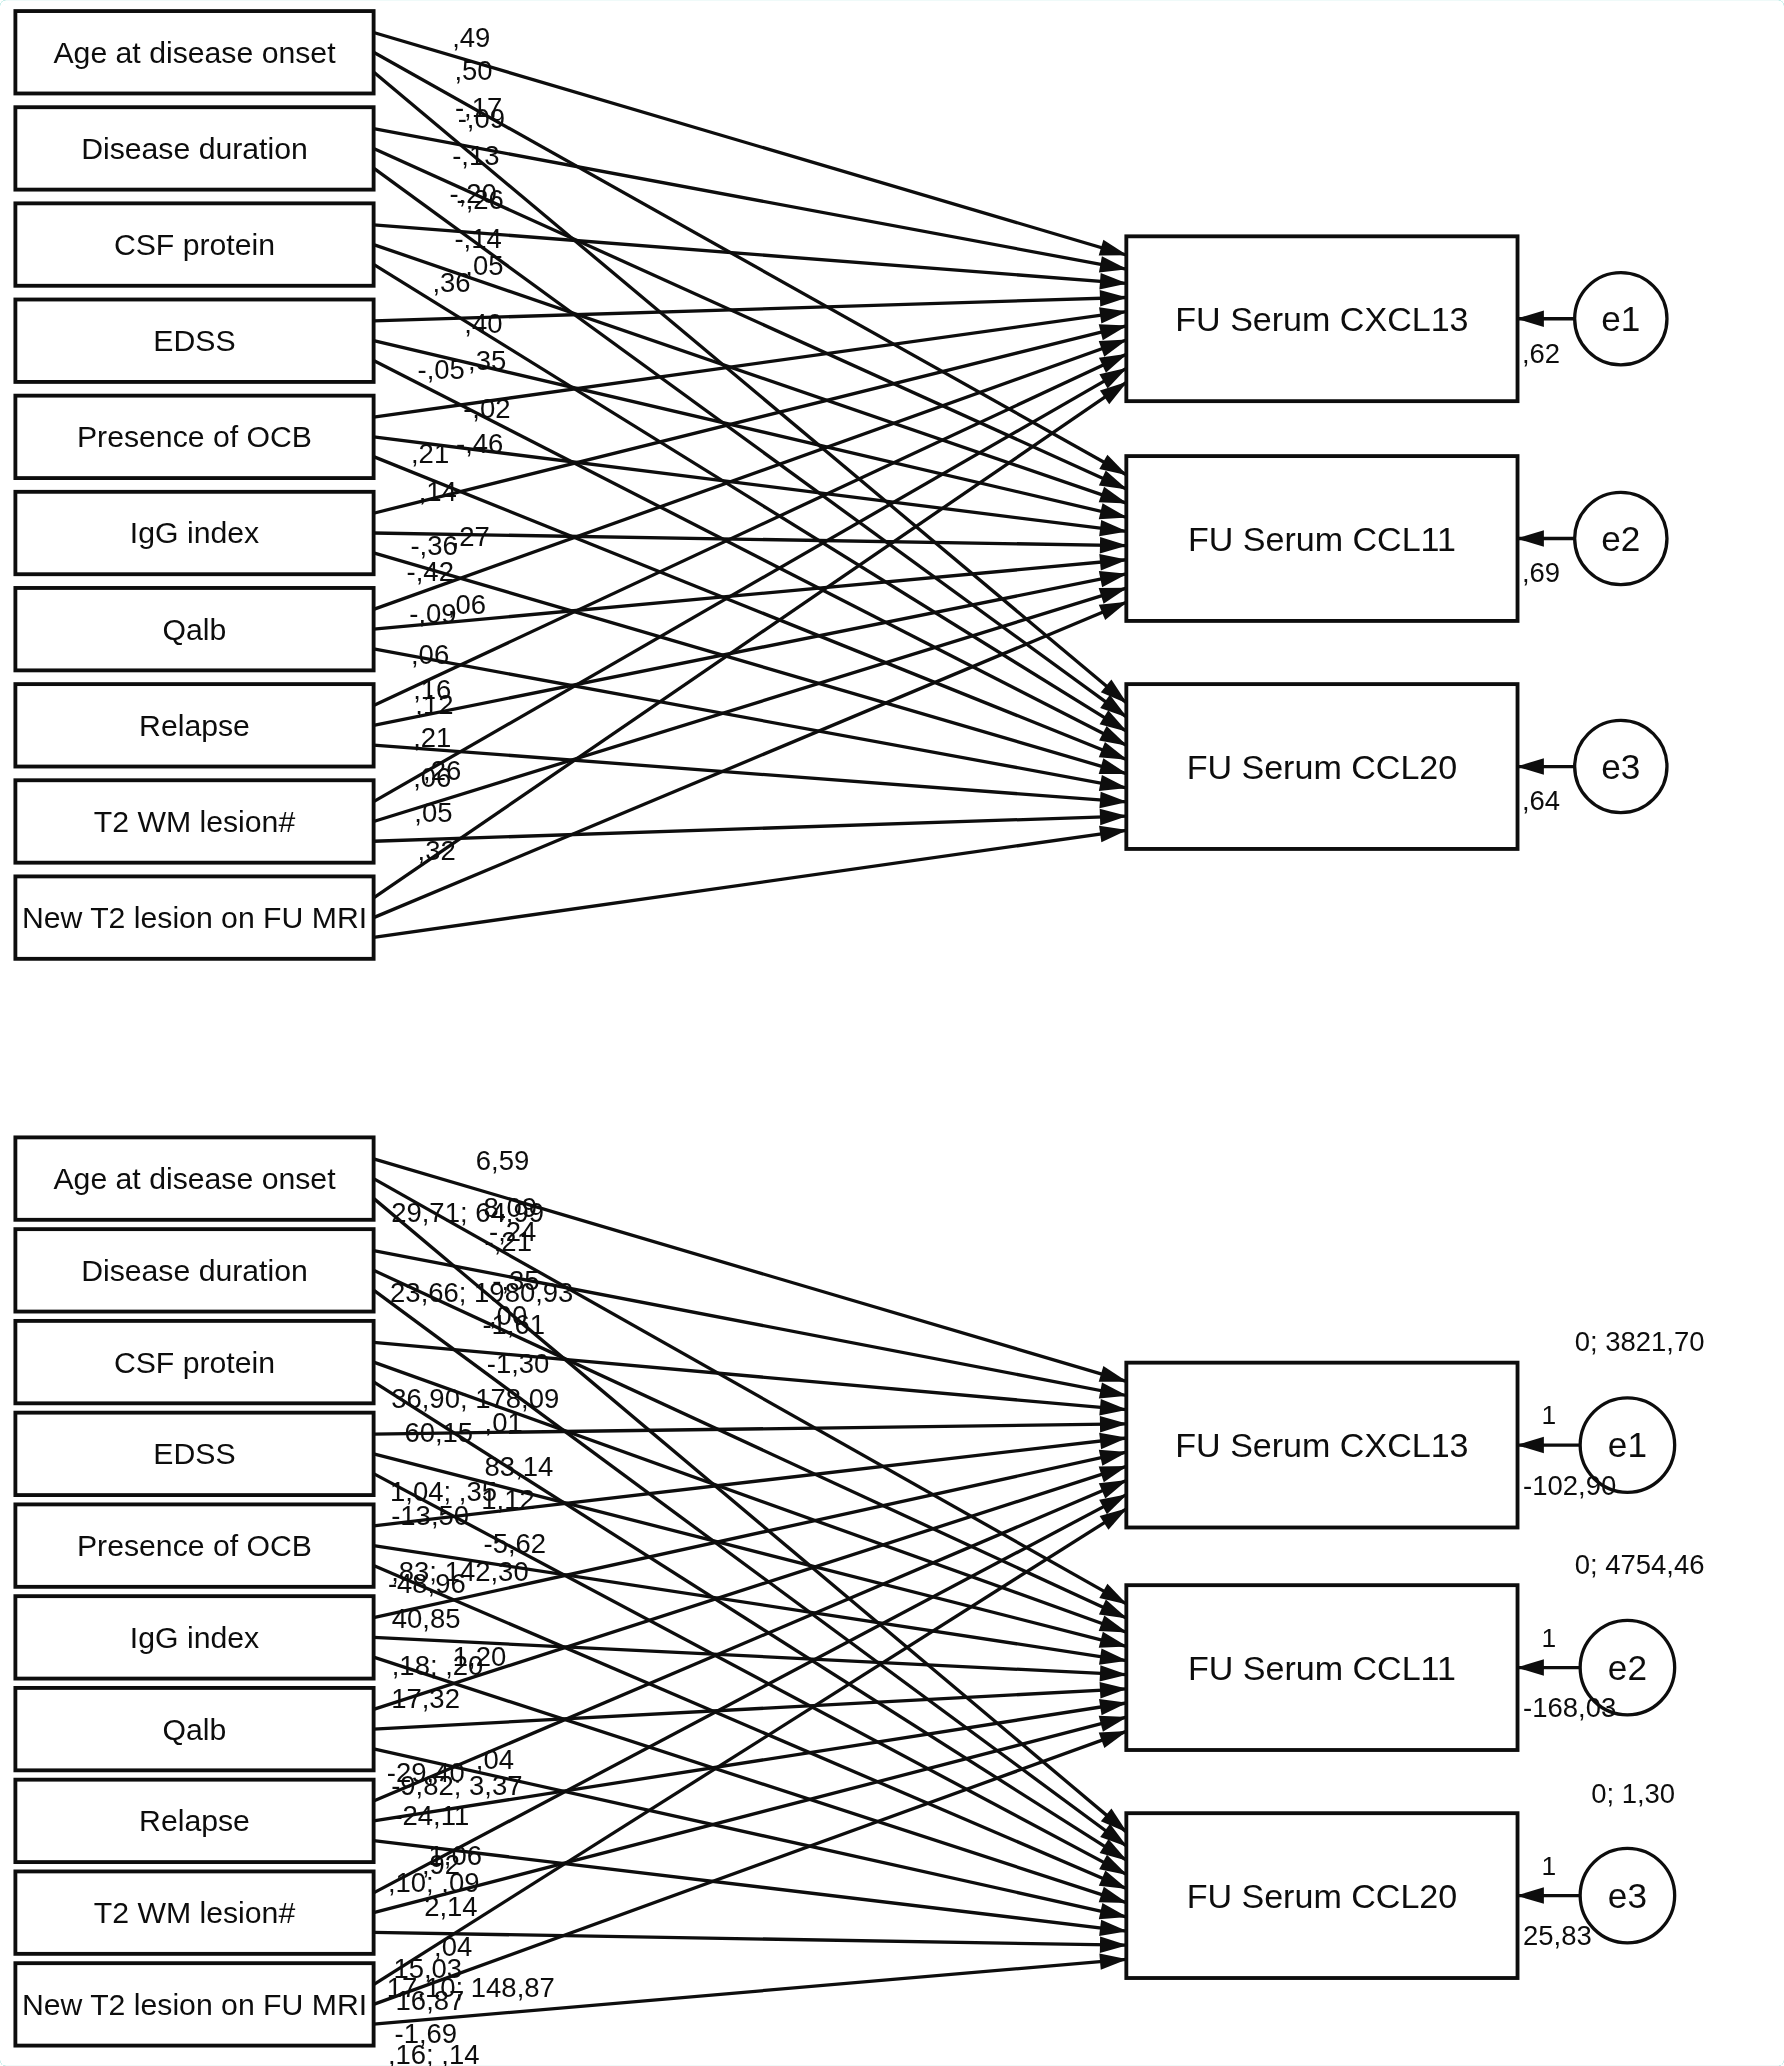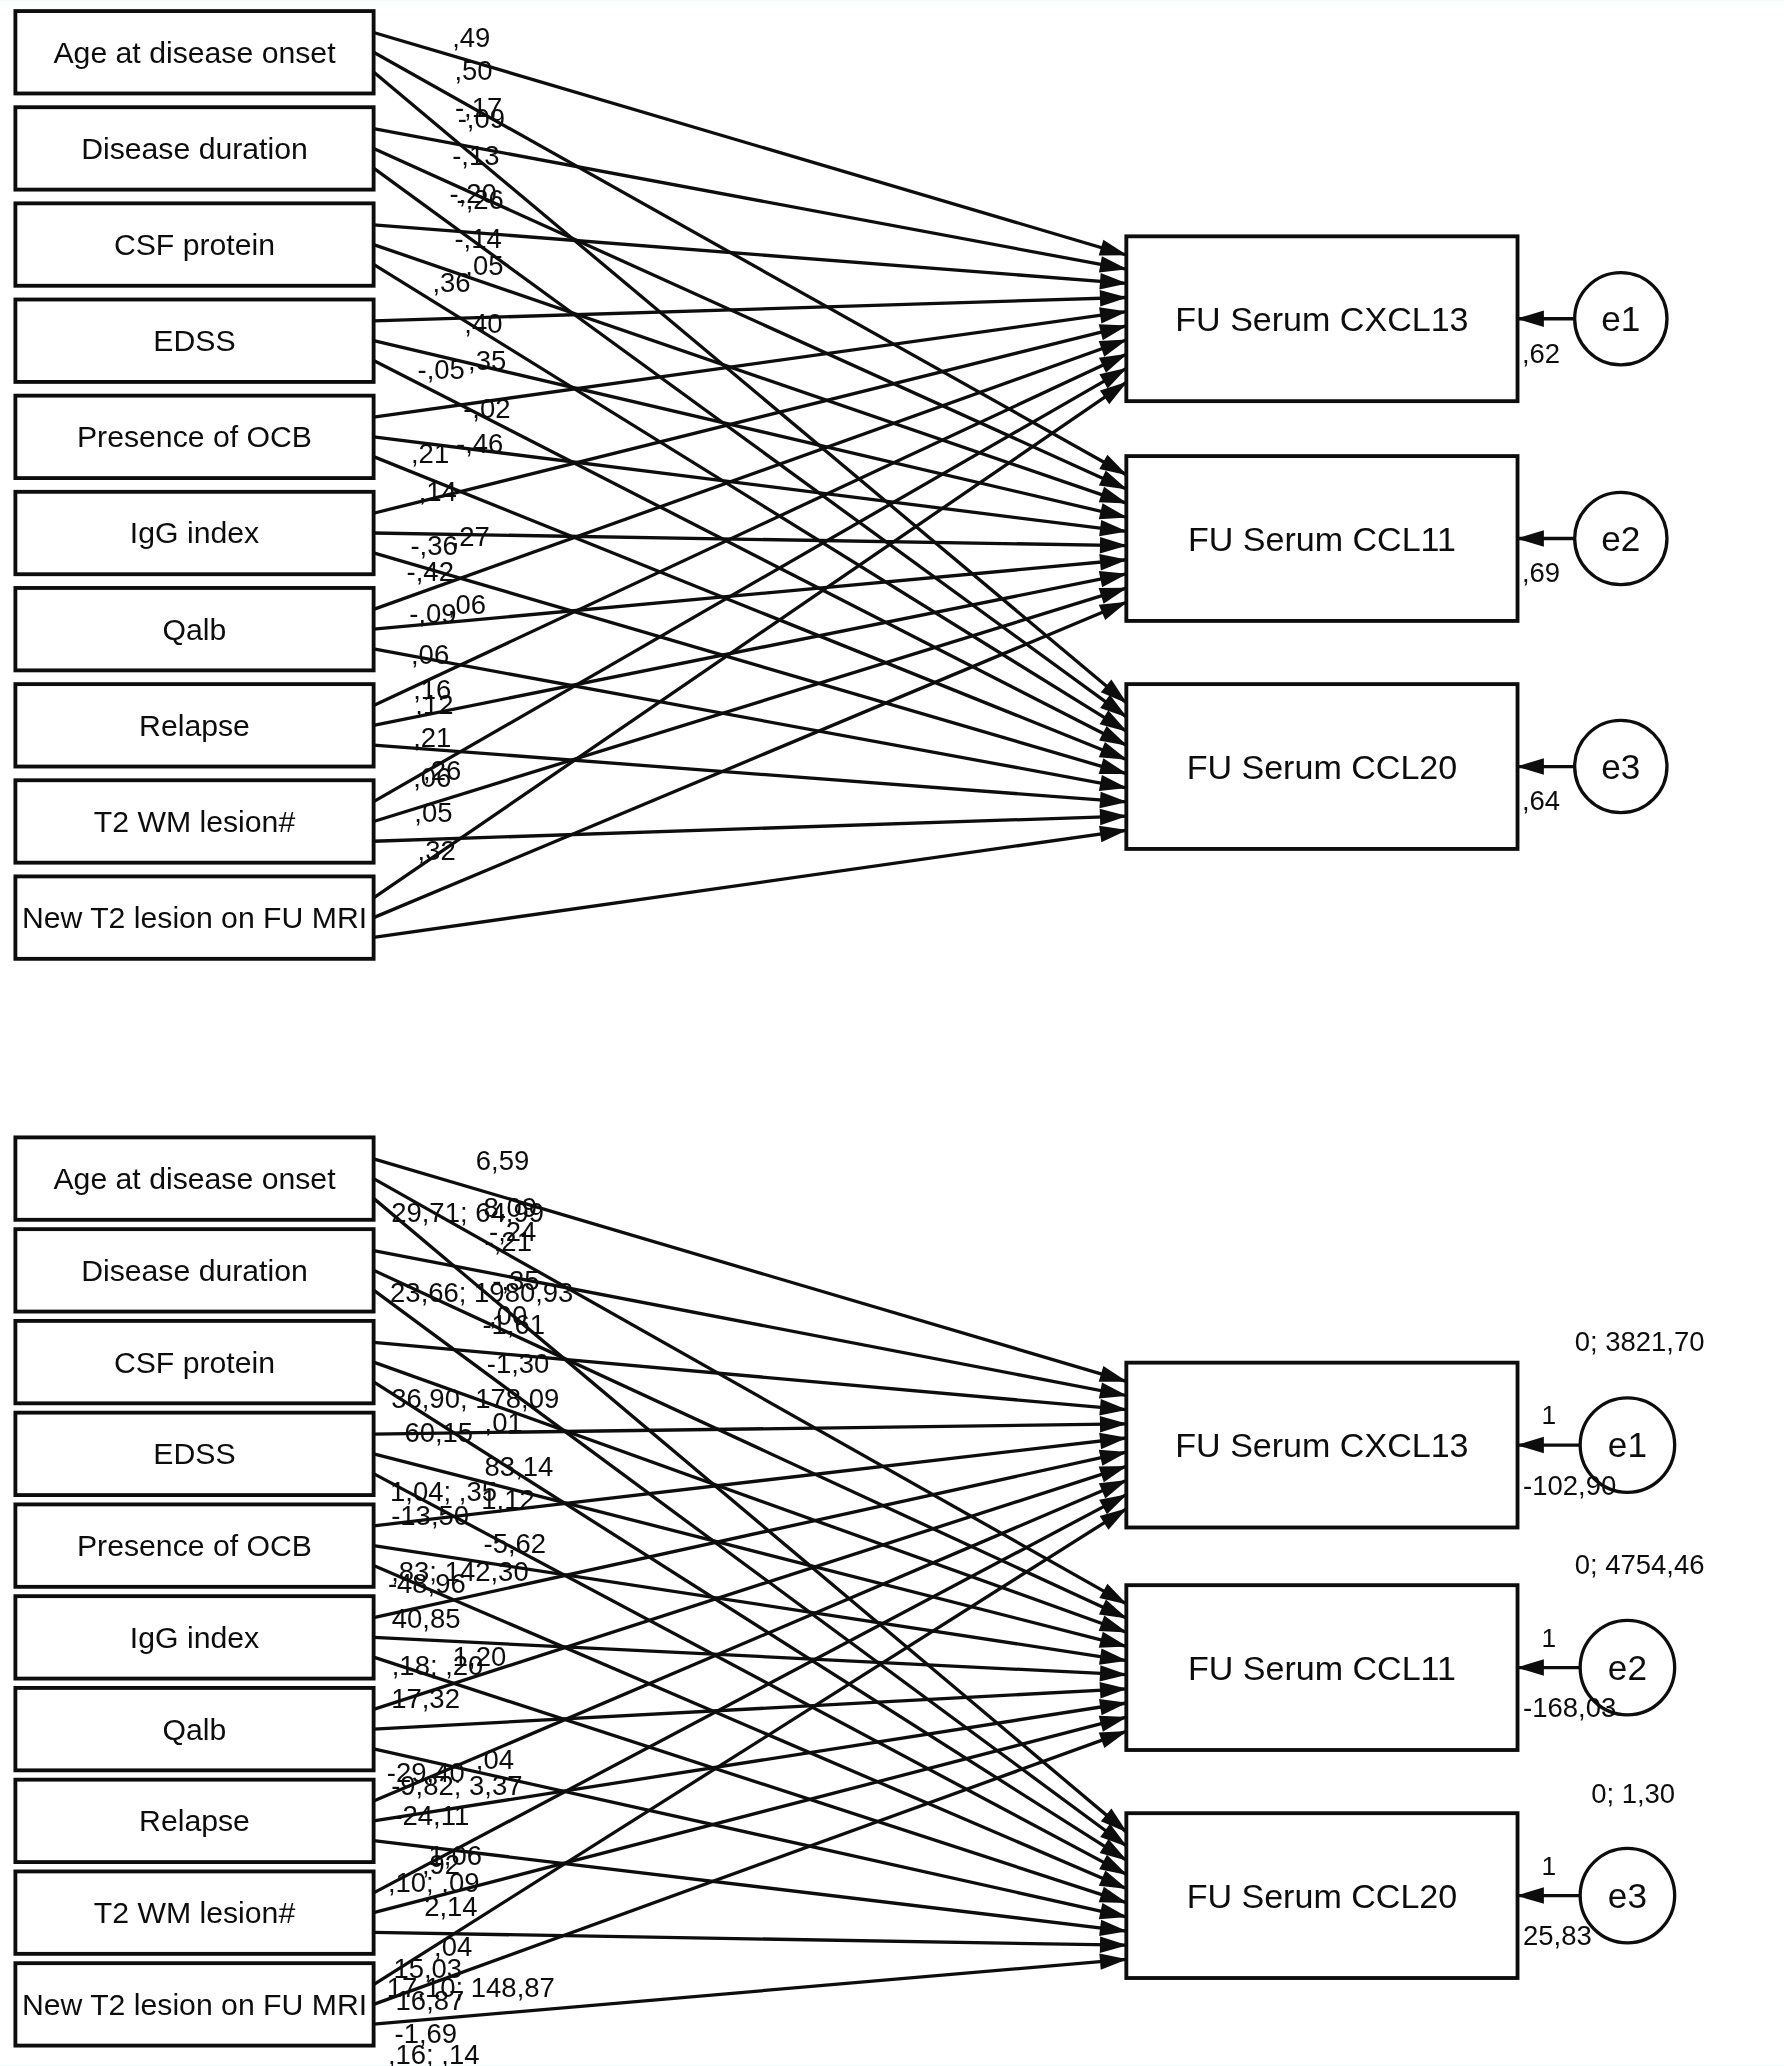--- a/index.html
+++ b/index.html
@@ -6,20 +6,21 @@
     margin: 0;
     padding: 0;
     background: #ffffff;
   }
   #figure-root {
     width: 1784px;
     height: 2066px;
     background: #14b8a6;
     position: relative;
     overflow: hidden;
+    border-radius: 6px;
   }
   svg text {
     font-family: "Liberation Sans", "DejaVu Sans", sans-serif;
     fill: #0d0d0d;
   }
   .pred-label { font-size: 55px; }
   .out-label  { font-size: 62px; }
   .err-label  { font-size: 64px; }
   .coef-label { font-size: 50px; }
   .anno-label { font-size: 50px; }

